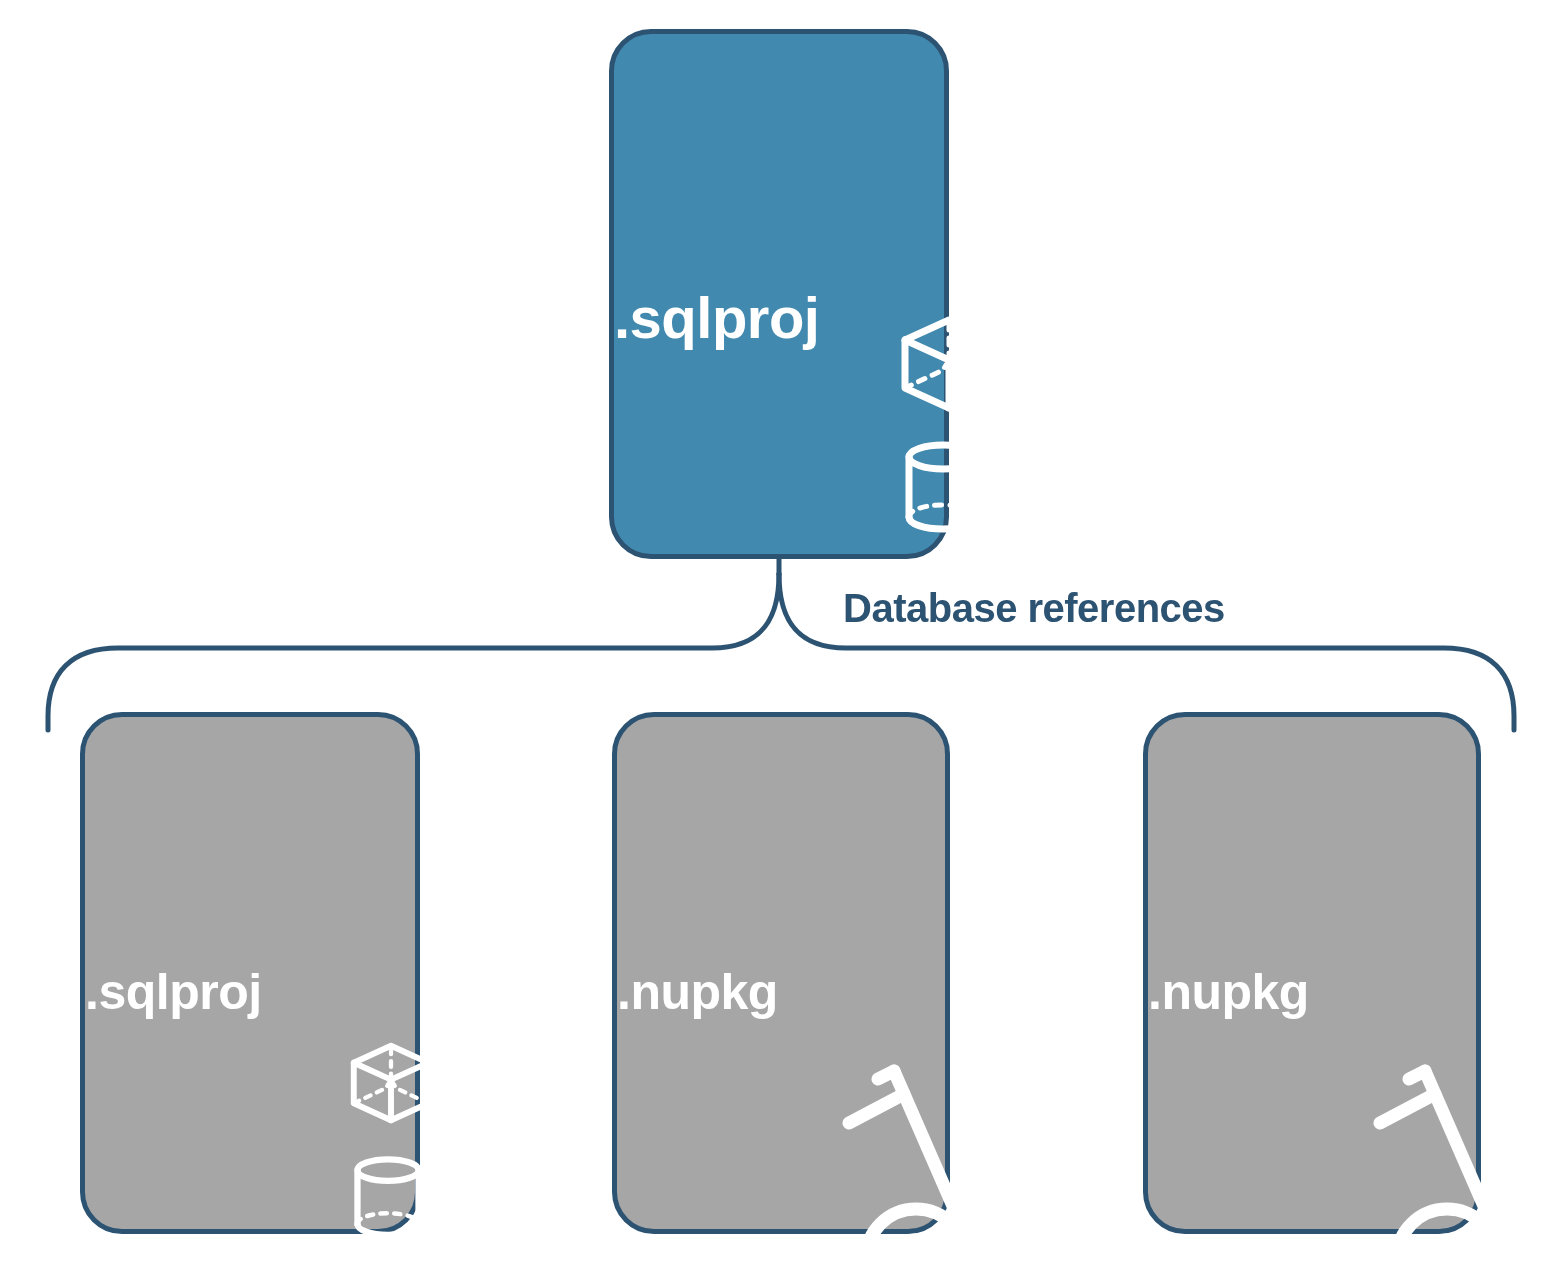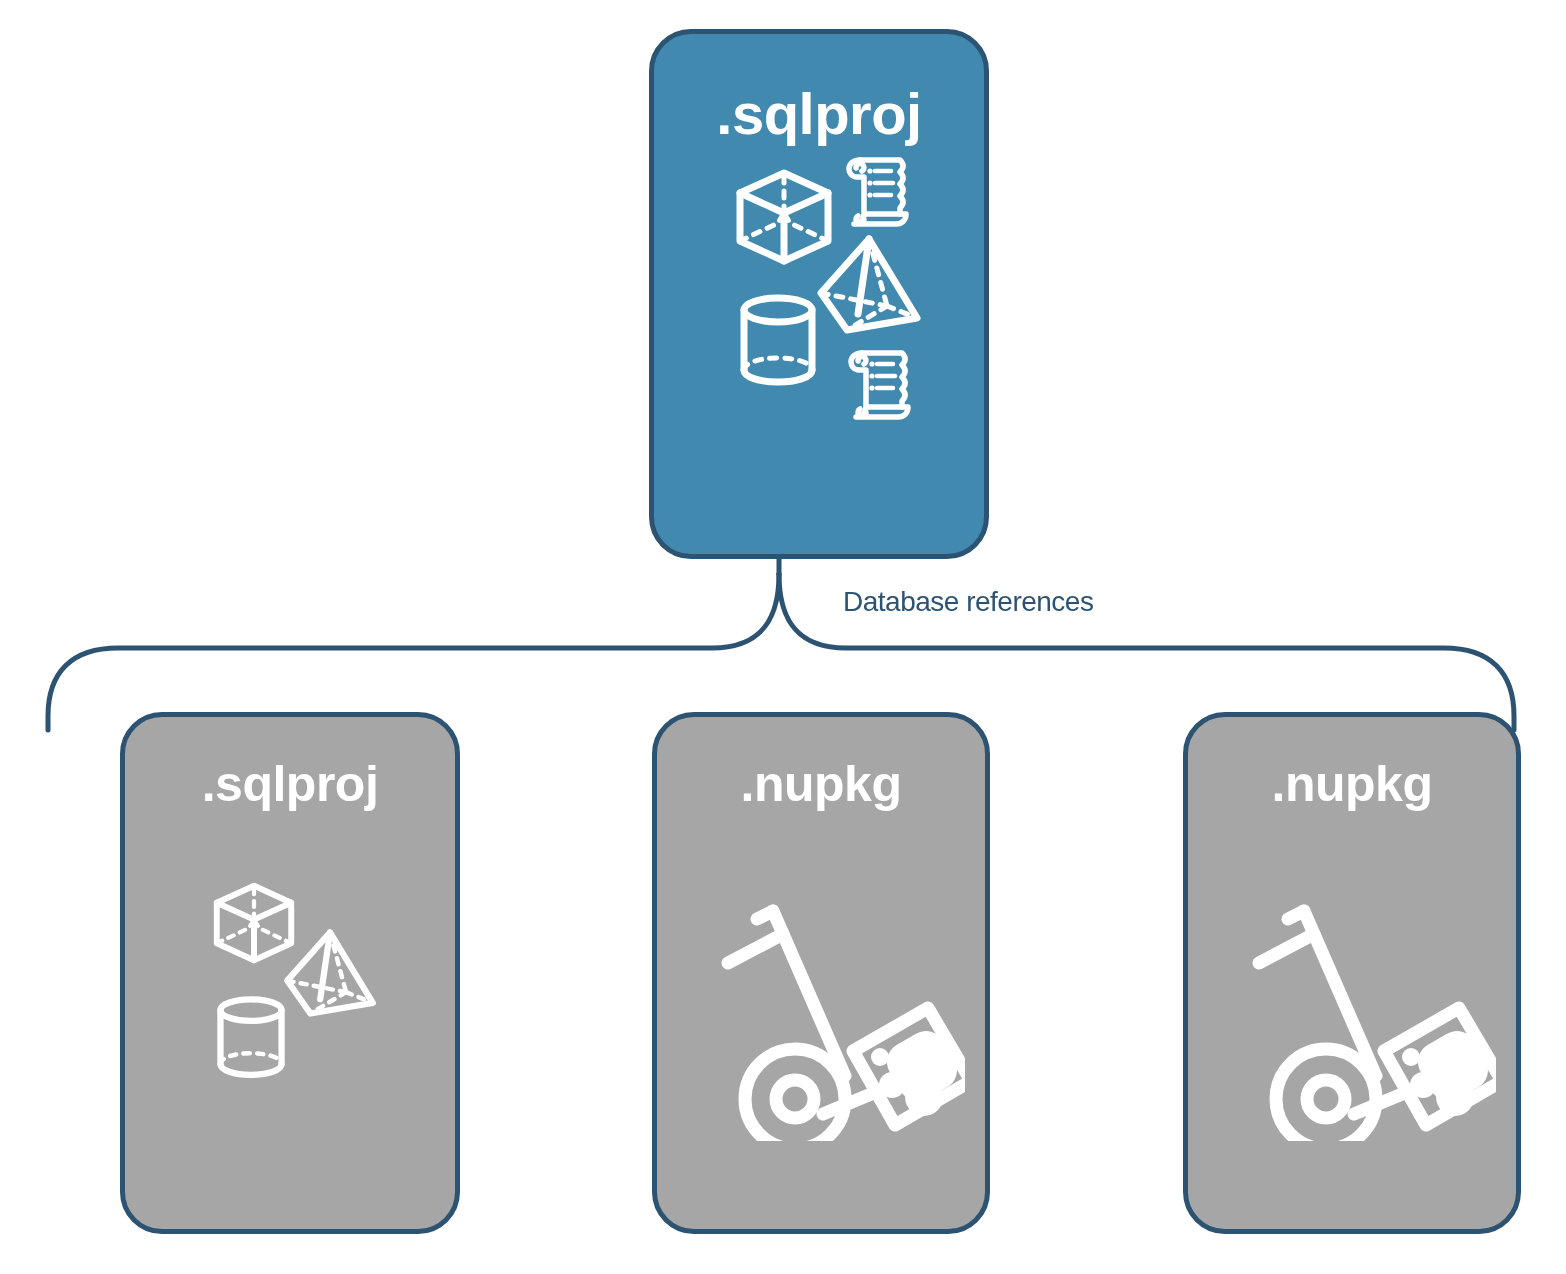--- a/index.html
+++ b/index.html
@@ -19,23 +19,22 @@
     left: 0; top: 0;
     width: 1566px;
     height: 1274px;
   }
   .box {
     position: absolute;
     box-sizing: border-box;
     border: 5px solid #2d5373;
     border-radius: 42px;
     display: flex;
-    flex-direction: column;
+    flex-direction: row;
     align-items: center;
-    margin-left: 40px;
   }
   .box-primary { background: #4189ae; }
   .box-secondary { background: #a6a6a6; }
 
   .box-title {
     color: #ffffff;
     font-weight: bold;
     letter-spacing: -0.5px;
     user-select: none;
   }
@@ -75,22 +74,22 @@
   #bracket-layer {
     position: absolute;
     left: 0; top: 0;
     width: 1566px; height: 1274px;
     pointer-events: none;
   }
   #bracket-label {
     position: absolute;
     left: 843px;
     top: 586px;
-    font-size: 28px;
-    font-weight: normal;
+    font-size: 40px;
+    font-weight: bold;
     color: #2d5373;
     letter-spacing: -0.5px;
     white-space: nowrap;
     user-select: none;
   }
 </style>
 </head>
 <body>
 
 <div id="stage">

